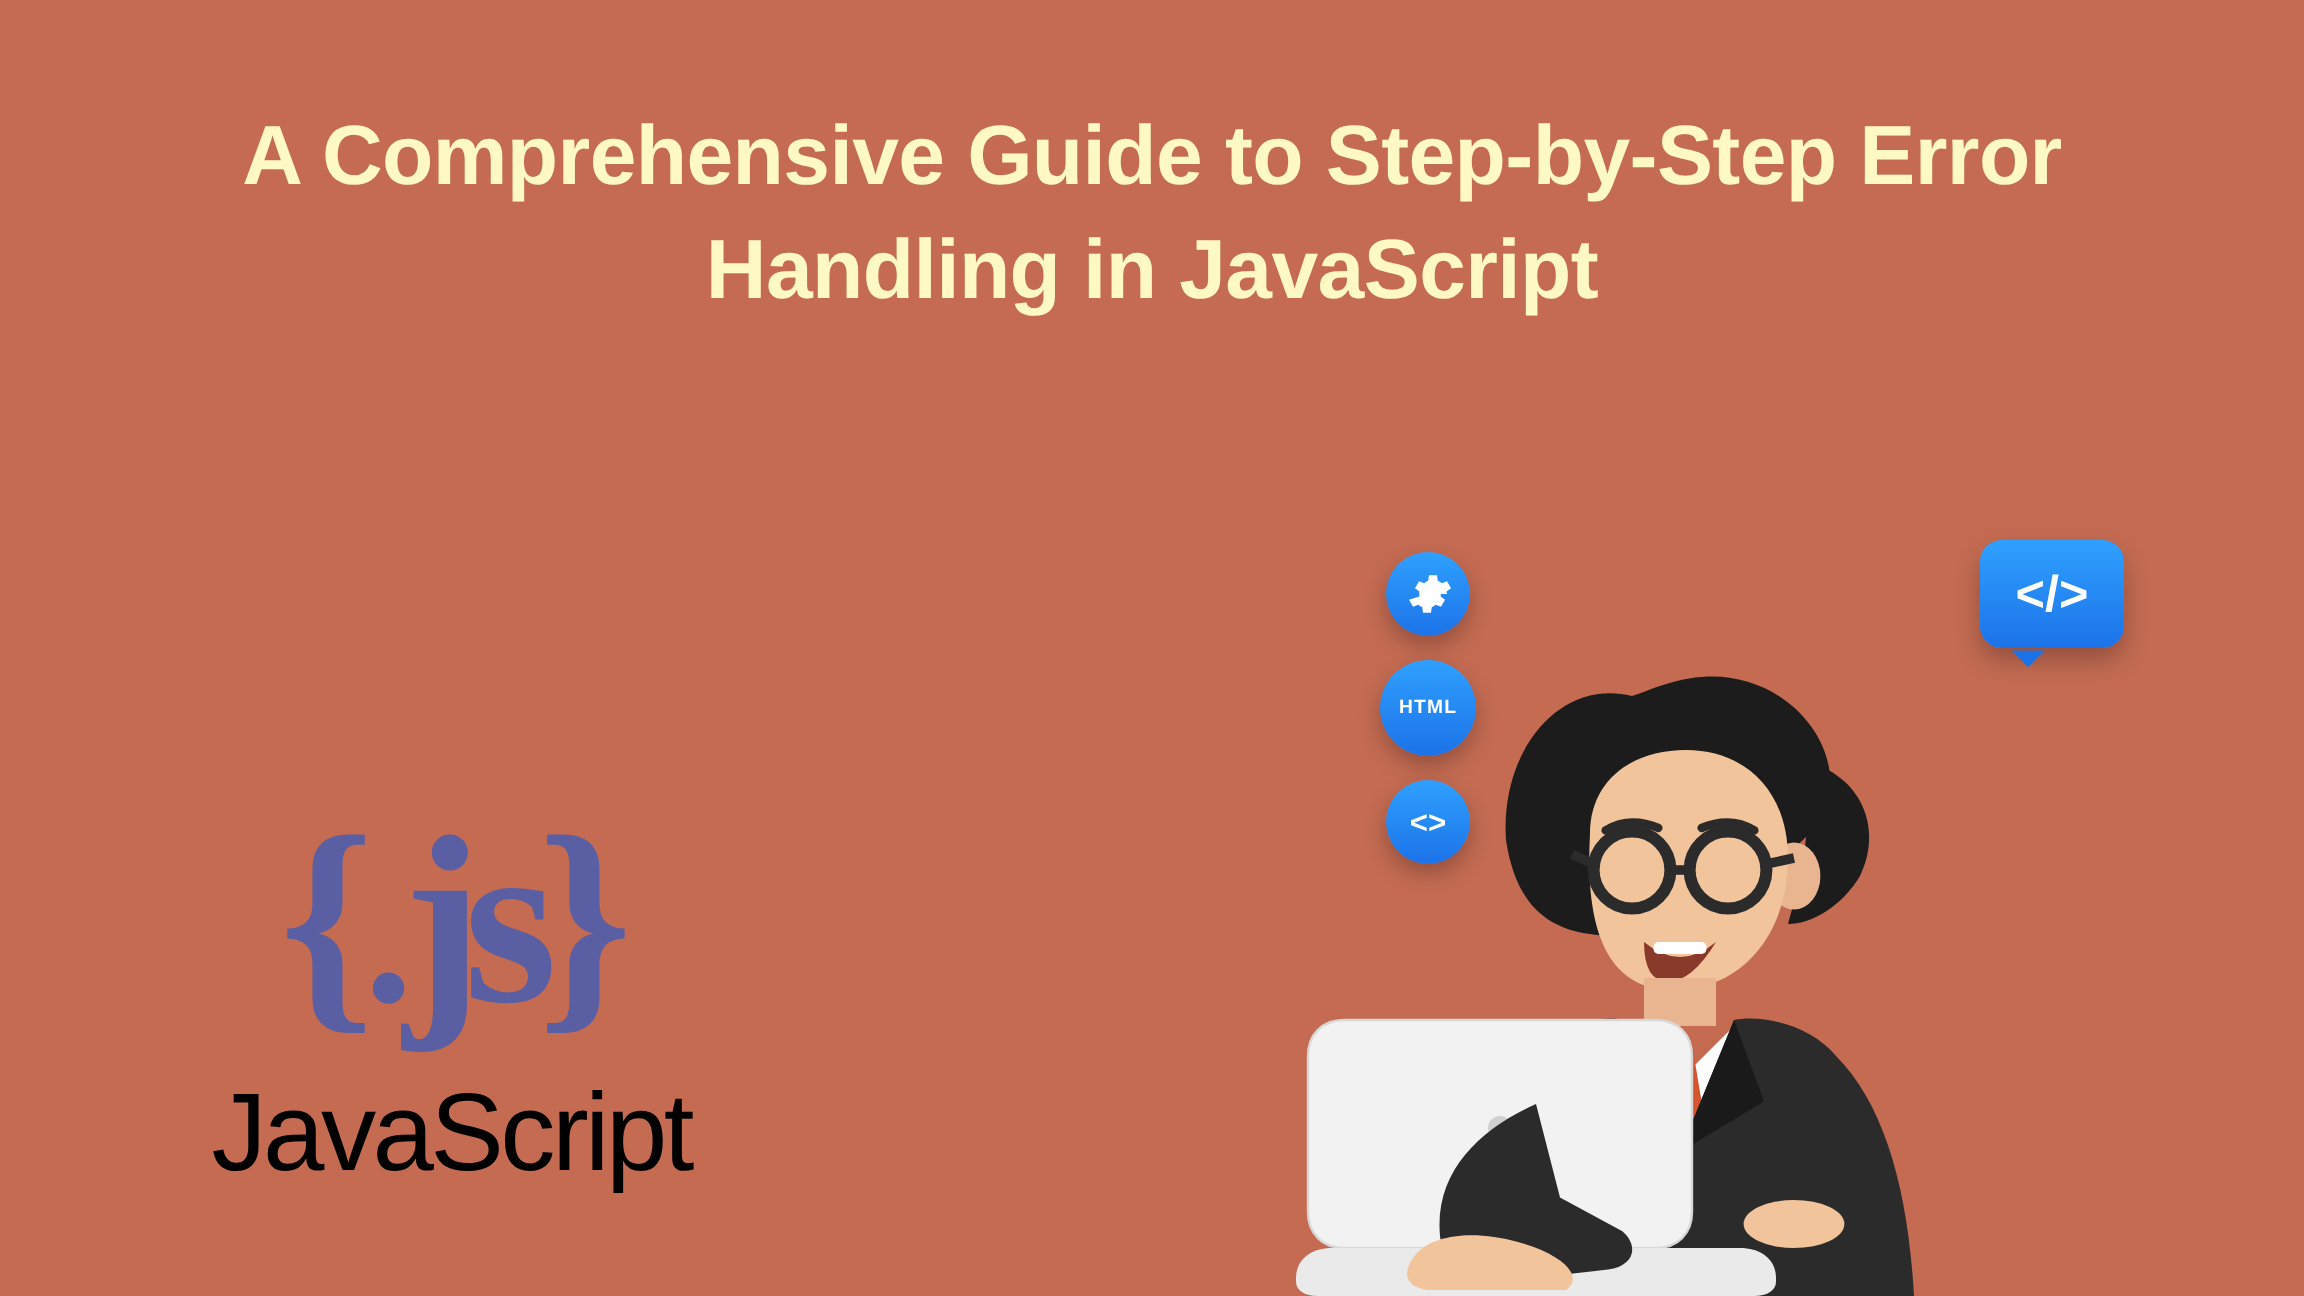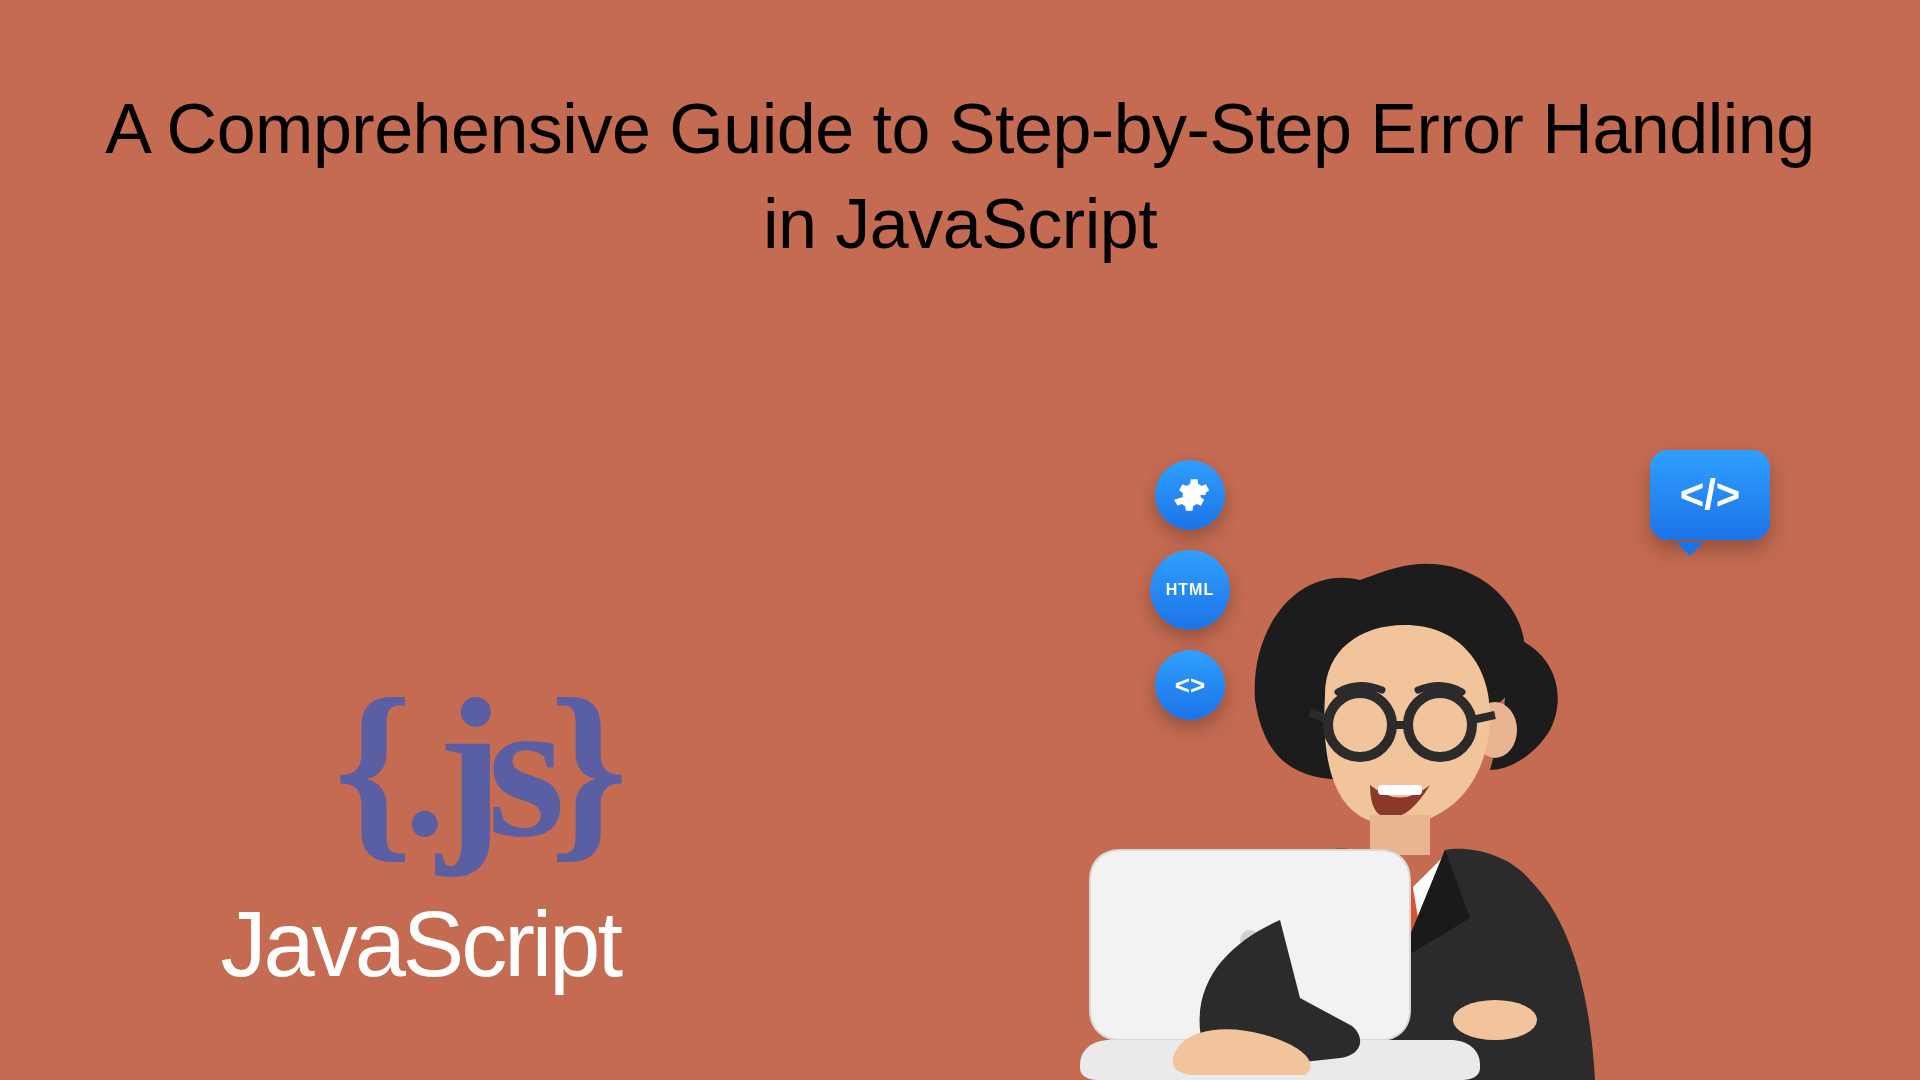--- a/index.html
+++ b/index.html
@@ -11,46 +11,46 @@
   position: relative;
   overflow: hidden;
 }
 .title {
   position: absolute;
   top: 82px;
   left: 50%;
   transform: translateX(-50%);
   width: 90%;
   text-align: center;
-  color: #000000;
-  font-weight: 400;
+  color: #fef9c3;
+  font-weight: 700;
   font-size: 70px;
   line-height: 1.35;
   letter-spacing: -0.5px;
 }
 .logo-block {
   position: absolute;
-  left: 100px;
+  left: 116px;
   bottom: 90px;
   width: 520px;
-  text-align: right;
+  text-align: center;
 }
 .js-braces {
   color: #5a5fa3;
   font-weight: 800;
   font-size: 200px;
   line-height: 1;
   font-family: Georgia, 'Times New Roman', serif;
   letter-spacing: -8px;
   margin-bottom: 30px;
 }
 .js-braces .dot { font-size: 160px; }
 .js-braces .js { letter-spacing: -16px; }
 .js-label {
-  color: #ffffff;
+  color: #000000;
   font-weight: 400;
   font-size: 92px;
   line-height: 1;
   font-family: Verdana, Geneva, sans-serif;
   letter-spacing: -3px;
 }
 .illustration {
   position: absolute;
   right: 160px;
   bottom: 0;

